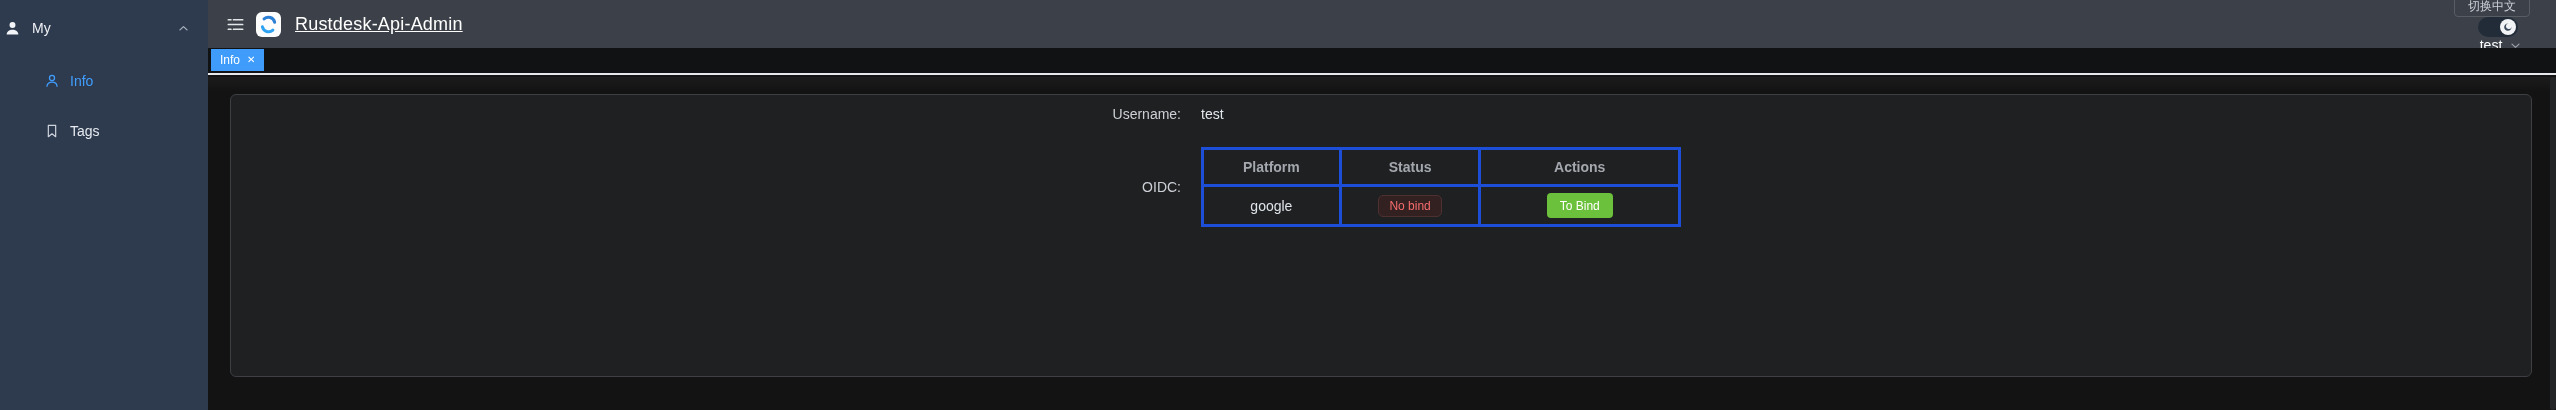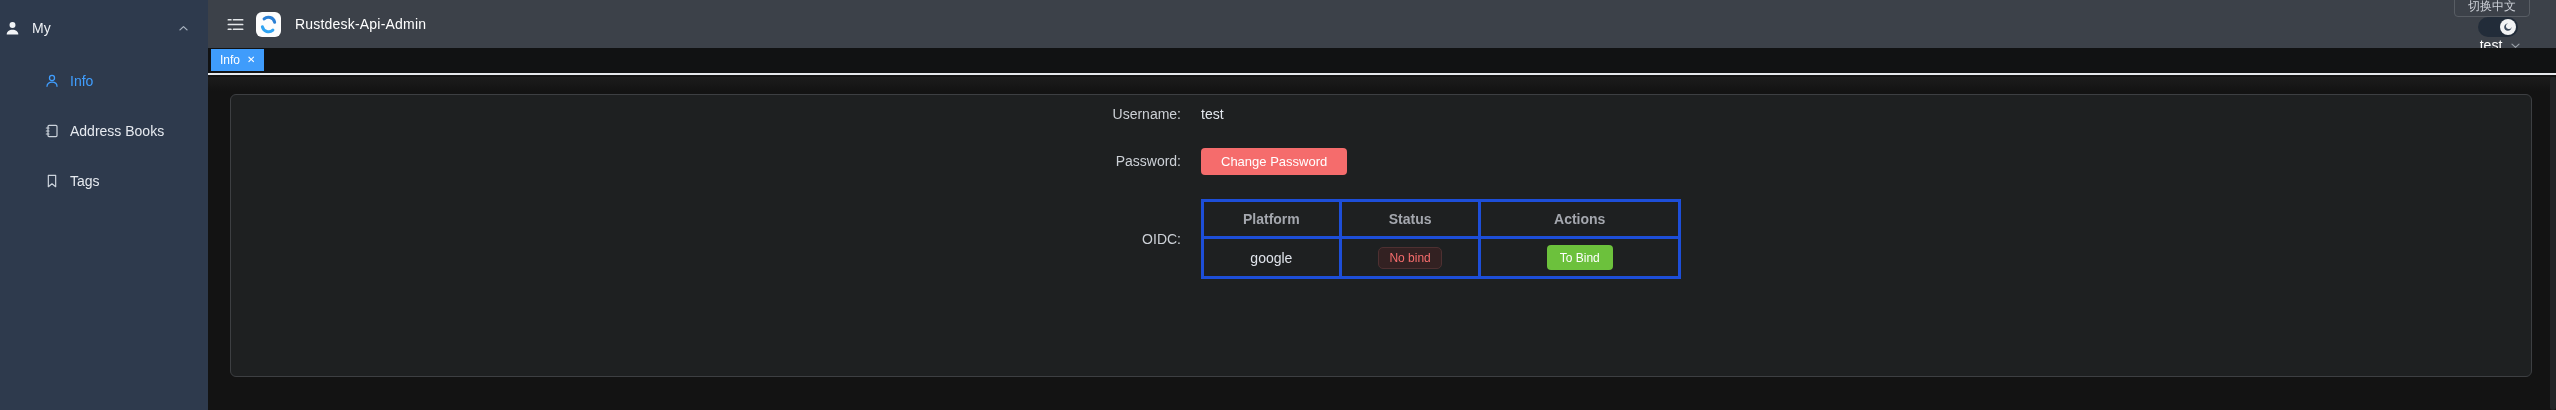--- a/index.html
+++ b/index.html
@@ -13,21 +13,21 @@
   .menu-title .chev { margin-left:auto; width:13px; height:13px; color:#a9b3c0; }
   .menu-item { height:50px; display:flex; align-items:center; padding-left:44px; font-size:14px; color:#e6eaf0; cursor:pointer; }
   .menu-item .mi-icon { width:16px; height:16px; margin-right:10px; color:#ccd3dc; flex:none; }
   .menu-item.active, .menu-item.active .mi-icon { color:#409eff; }
 
   
   .header { position:absolute; left:208px; top:0; right:0; height:48px; background:#3c4149; display:flex; align-items:center; }
   .hamburger { width:19px; height:19px; margin-left:18px; color:#e4e7ea; cursor:pointer; flex:none; }
   .logo { width:25px; height:25px; margin-left:11px; background:#fdfdfd; border-radius:6px; display:flex; align-items:center; justify-content:center; flex:none; }
   .logo svg { width:21px; height:21px; }
-  .app-title { margin-left:14px; font-size:14px; color:#ffffff; letter-spacing:.2px; }
+  .app-title { margin-left:14px; font-size:18px; color:#ffffff; letter-spacing:.2px;text-decoration:underline; }
   .header-right { margin-left:auto; display:flex; align-items:center; padding-right:26px;flex-direction:column; }
   .lang-btn { height:22px; padding:0 13px; border:1px solid #585d64; border-radius:4px; background:transparent; color:#ced2d9; font-size:12px; font-family:inherit; cursor:pointer; display:flex; align-items:center; }
   .theme-toggle { margin-left:11px; width:40px; height:20px; border-radius:10px; background:#222c39; position:relative; cursor:pointer; flex:none; }
   .theme-toggle .knob { position:absolute; top:2px; right:2px; width:16px; height:16px; border-radius:50%; background:#f2f3f4; display:flex; align-items:center; justify-content:center; }
   .theme-toggle .knob svg { width:11px; height:11px; }
   .user-menu { margin-left:18px; display:flex; align-items:center; cursor:pointer; }
   .user-menu .uname { color:#ffffff; font-size:14px; }
   .user-menu .chev-d { width:13px; height:13px; margin-left:7px; color:#9aa0a8; }
 
   
@@ -85,29 +85,20 @@
   <div class="menu-item active">
     <span class="mi-icon">
       <svg viewBox="0 0 24 24" fill="none" stroke="currentColor" stroke-width="1.9" stroke-linecap="round">
           <circle cx="12" cy="7.5" r="3.8"></circle>
           <path d="M4.5 20c0-4.1 3.4-6.3 7.5-6.3s7.5 2.2 7.5 6.3"></path>
         </svg>
     </span>
     <span>Info</span>
   </div>
 
-  <div class="menu-item">
-    <span class="mi-icon">
-      <svg viewBox="0 0 24 24" fill="none" stroke="currentColor" stroke-width="1.8" stroke-linecap="round">
-          <rect x="6" y="3.5" width="13.5" height="17" rx="1.6"></rect>
-          <path d="M3.5 7.5h4M3.5 12h4M3.5 16.5h4"></path>
-        </svg>
-    </span>
-    <span>Address Books</span>
-  </div>
 
   <div class="menu-item">
     <span class="mi-icon">
       <svg viewBox="0 0 24 24" fill="none" stroke="currentColor" stroke-width="1.8" stroke-linejoin="round">
           <path d="M6.5 3.5h11v17l-5.5-4.3-5.5 4.3z"></path>
         </svg>
     </span>
     <span>Tags</span>
   </div>
 </div>
@@ -155,26 +146,20 @@
 
 <div class="main">
   <div class="card">
     <div class="form">
 
       <div class="form-item fi-username">
         <span class="f-label">Username:</span>
         <span class="f-content f-value">test</span>
       </div>
 
-      <div class="form-item fi-password">
-        <span class="f-label">Password:</span>
-        <span class="f-content">
-          <button class="btn-danger">Change Password</button>
-        </span>
-      </div>
 
       <div class="form-item fi-oidc">
         <span class="f-label">OIDC:</span>
         <span class="f-content">
           <table class="oidc-table">
             <thead>
               <tr>
                 <th class="col-platform">Platform</th>
                 <th class="col-status">Status</th>
                 <th class="col-actions">Actions</th>

